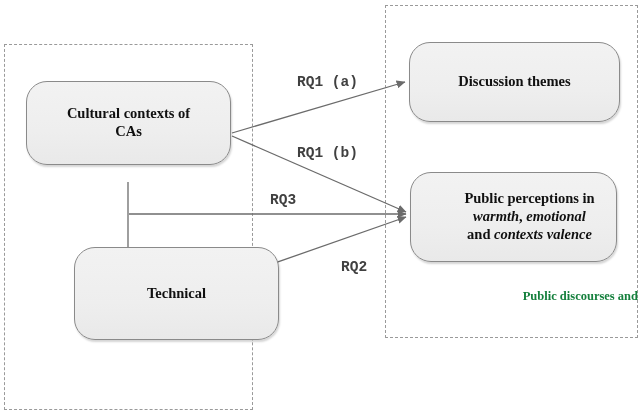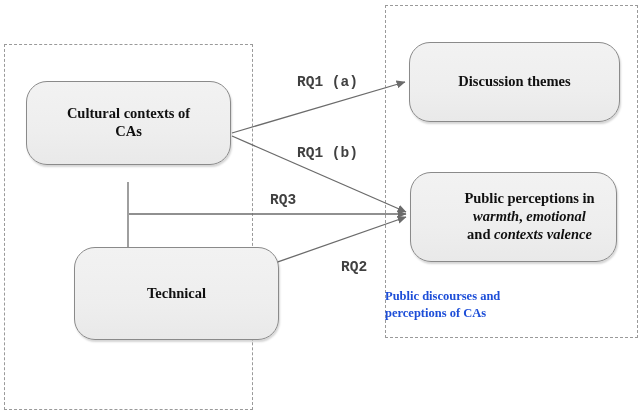--- a/index.html
+++ b/index.html
@@ -39,24 +39,24 @@
   }
   .node-text {
     padding: 0 8px;
     font-size: 14.5px;
   }
   .node-text .it {
     font-style: italic;
   }
   .group-caption {
     position: absolute;
-    text-align: left;
+    text-align: right;
     font-weight: bold;
     font-size: 12.5px;
-    color: #1d4ed8;
+    color: #15803d;
     line-height: 1.32;
   }
   .edge-label {
     position: absolute;
     font-weight: bold;
     font-size: 14.5px;
     color: #404040;
     white-space: nowrap;
     font-family: Liberation Mono, monospace;
   }
@@ -117,21 +117,20 @@
     <div class="node-text">
       <span>Public perceptions in</span><br>
       <span class="it">warmth</span><span>, </span><span class="it">emotional</span><br>
       <span>and </span><span class="it">contexts valence</span>
     </div>
   </div>
 
 
   <div class="group-caption" style="left:385px; top:288px; width:253px;">
     <span>Public discourses and</span><br>
-    <span>perceptions of CAs</span>
   </div>
 
   <div class="edge-label" style="left:297px; top:74px;">RQ1 (a)</div>
 
   <div class="edge-label" style="left:297px; top:145px;text-align:right;">RQ1 (b)</div>
 
   <div class="edge-label" style="left:270px; top:192px;">RQ3</div>
 
   <div class="edge-label" style="left:303px; top:259px;margin-left:38px;">RQ2</div>
 

